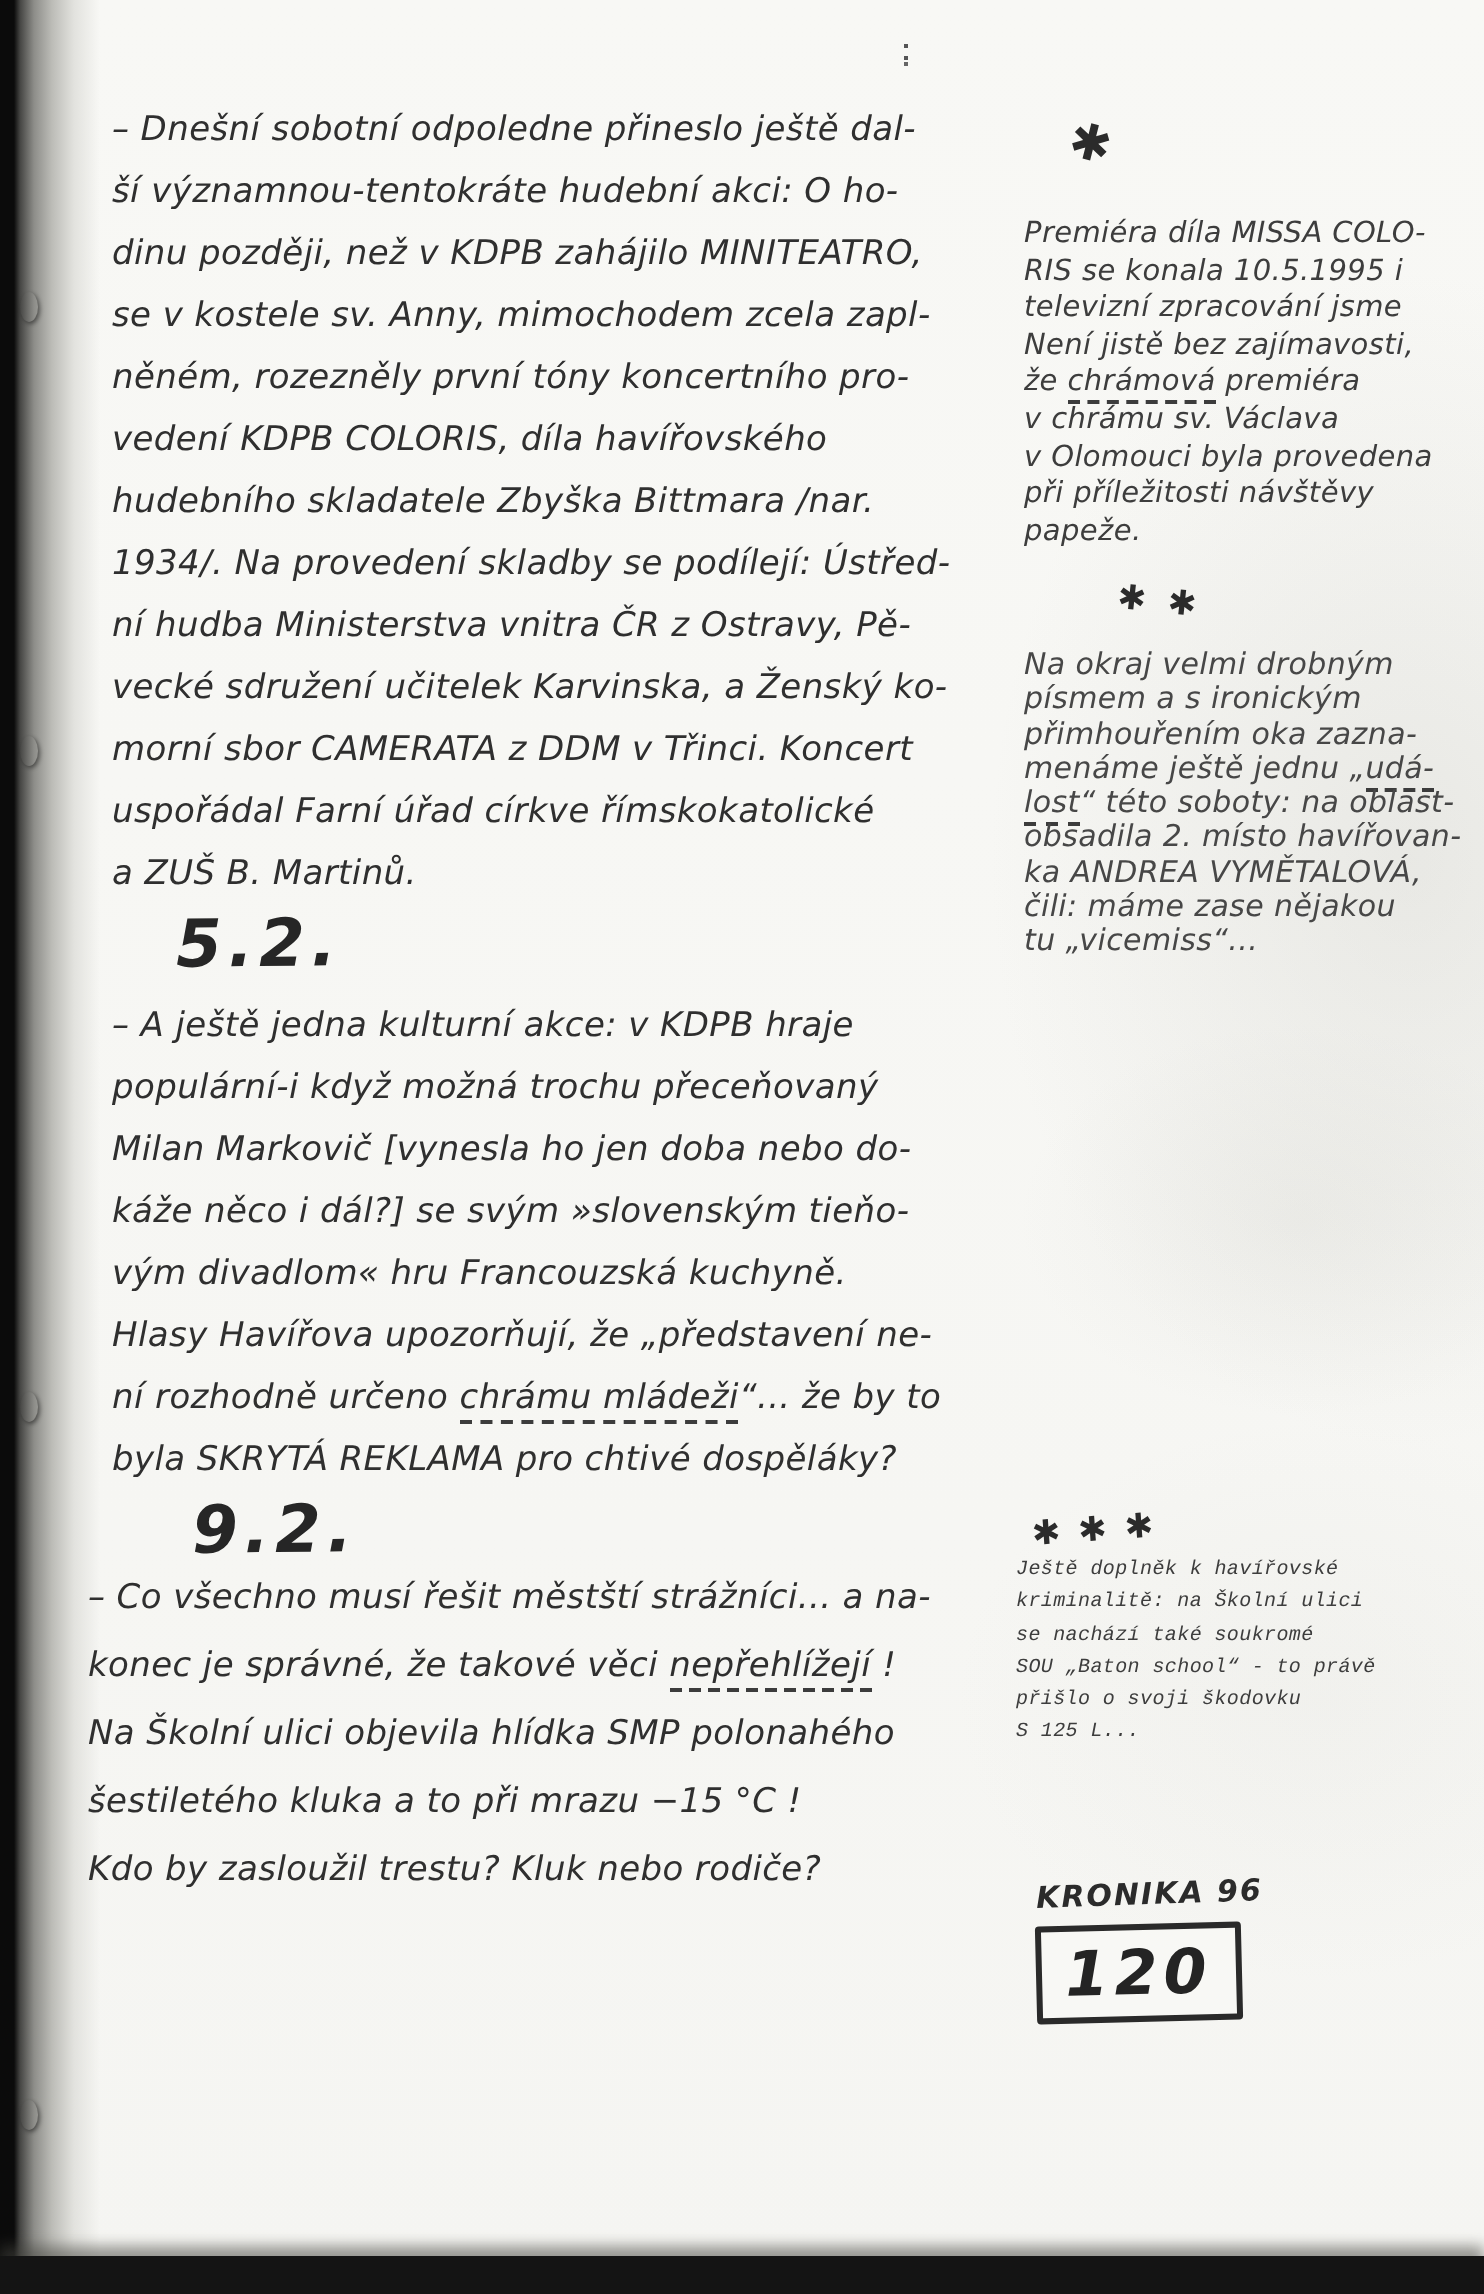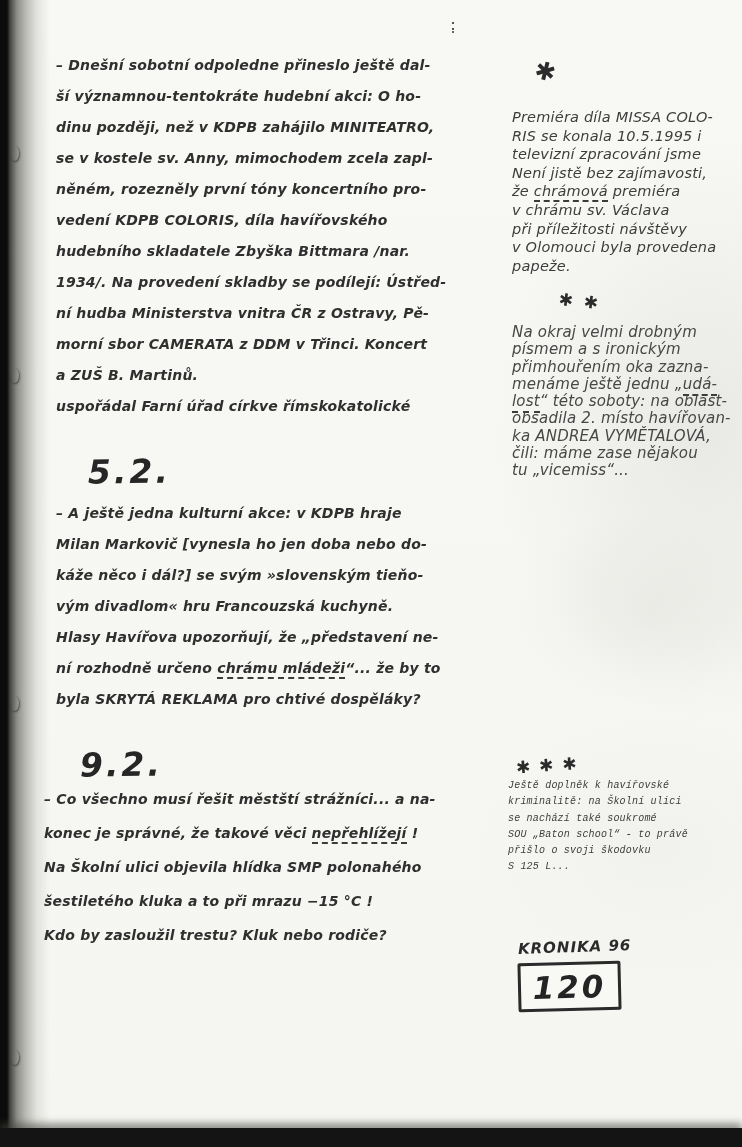--- a/index.html
+++ b/index.html
@@ -29,21 +29,21 @@
   }
   .bottom-edge{
     position:absolute;left:0;right:0;bottom:0;height:19px;background:#141414;
     box-shadow:0 -5px 7px rgba(70,70,64,.55);
   }
   .speck{position:absolute;left:452px;top:22px;width:2px;height:2px;background:#555;
     box-shadow:0 6px 0 0 #555, 0 9px 0 0 #666;}
   
   .hand{font-style:italic;letter-spacing:.2px;}
   .para{position:absolute;width:460px;}
-  .para .tline{white-space:nowrap;line-height:31px;font-size:14px;font-weight:bold;}
+  .para .tline{white-space:nowrap;line-height:31px;font-size:17px;}
   #para3 .tline{line-height:34px;}
   .date-heading{
     position:absolute;margin:0;font-size:33px;font-weight:bold;font-style:italic;
     letter-spacing:3px;color:#262626;transform:rotate(-.6deg);
   }
   .u{border-bottom:2px dashed #3c3c3c;padding-bottom:1px;margin-top:35px;}
   
   .note{position:absolute;color:#3d3d3d;}
   .note .tline{white-space:nowrap;}
   .marker{display:block;color:#2b2b2b;font-style:normal;}
@@ -79,58 +79,60 @@
   <div id="para1" class="para hand" style="left:56px;top:50px">
       <div class="tline"><span>– Dnešní sobotní odpoledne přineslo ještě dal-</span></div>
       <div class="tline"><span>ší významnou-tentokráte hudební akci: O ho-</span></div>
       <div class="tline"><span>dinu později, než v KDPB zahájilo MINITEATRO,</span></div>
       <div class="tline"><span>se v kostele sv. Anny, mimochodem zcela zapl-</span></div>
       <div class="tline"><span>něném, rozezněly první tóny koncertního pro-</span></div>
       <div class="tline"><span>vedení KDPB COLORIS, díla havířovského</span></div>
       <div class="tline"><span>hudebního skladatele Zbyška Bittmara /nar.</span></div>
       <div class="tline"><span>1934/. Na provedení skladby se podílejí: Ústřed-</span></div>
       <div class="tline"><span>ní hudba Ministerstva vnitra ČR z Ostravy, Pě-</span></div>
+      <div class="tline"><span>vecké sdružení učitelek Karvinska, a Ženský ko-</span></div>
       <div class="tline"><span>morní sbor CAMERATA z DDM v Třinci. Koncert</span></div>
+      <div class="tline"><span>uspořádal Farní úřad církve římskokatolické</span></div>
       <div class="tline"><span>a ZUŠ B. Martinů.</span></div>
-      <div class="tline"><span>uspořádal Farní úřad církve římskokatolické</span></div>
     </div>
 
   <h2 class="date-heading" style="left:88px;top:452px">5.2.</h2>
 
   <div id="para2" class="para hand" style="left:56px;top:498px">
       <div class="tline"><span>– A ještě jedna kulturní akce: v KDPB hraje</span></div>
+      <div class="tline"><span>populární-i když možná trochu přeceňovaný</span></div>
       <div class="tline"><span>Milan Markovič [vynesla ho jen doba nebo do-</span></div>
       <div class="tline"><span>káže něco i dál?] se svým »slovenským tieňo-</span></div>
       <div class="tline"><span>vým divadlom« hru Francouzská kuchyně.</span></div>
       <div class="tline"><span>Hlasy Havířova upozorňují, že „představení ne-</span></div>
       <div class="tline"><span>ní rozhodně určeno </span><span class="u">chrámu mládeži</span><span>“... že by to</span></div>
       <div class="tline"><span>byla SKRYTÁ REKLAMA pro chtivé dospěláky?</span></div>
     </div>
 
-  <h2 class="date-heading" style="left:80px;top:745px">9.2.</h2>
+  <h2 class="date-heading" style="left:96px;top:745px">9.2.</h2>
 
   <div id="para3" class="para hand" style="left:44px;top:782px">
       <div class="tline"><span>– Co všechno musí řešit městští strážníci... a na-</span></div>
       <div class="tline"><span>konec je správné, že takové věci </span><span class="u">nepřehlížejí</span><span> !</span></div>
       <div class="tline"><span>Na Školní ulici objevila hlídka SMP polonahého</span></div>
       <div class="tline"><span>šestiletého kluka a to při mrazu −15 °C !</span></div>
       <div class="tline"><span>Kdo by zasloužil trestu? Kluk nebo rodiče?</span></div>
     </div>
 
   <div id="note1" class="note hand" style="left:512px;top:78px;width:214px">
     <span class="marker">✱</span>
     <div>
         <div class="tline"><span>Premiéra díla MISSA COLO-</span></div>
         <div class="tline"><span>RIS se konala 10.5.1995 i</span></div>
         <div class="tline"><span>televizní zpracování jsme</span></div>
         <div class="tline"><span>Není jistě bez zajímavosti,</span></div>
         <div class="tline"><span>že </span><span class="u">chrámová</span><span> premiéra</span></div>
         <div class="tline"><span>v chrámu sv. Václava</span></div>
+        <div class="tline"><span>v Olomouci byla provedena</span></div>
         <div class="tline"><span>při příležitosti návštěvy</span></div>
-        <div class="tline"><span>v Olomouci byla provedena</span></div>
         <div class="tline"><span>papeže.</span></div>
       </div>
   </div>
 
   <div id="note2" class="note hand" style="left:512px;top:298px;width:220px">
     <span class="marker">✱✱</span>
     <div>
         <div class="tline"><span>Na okraj velmi drobným</span></div>
         <div class="tline"><span>písmem a s ironickým</span></div>
         <div class="tline"><span>přimhouřením oka zazna-</span></div>

